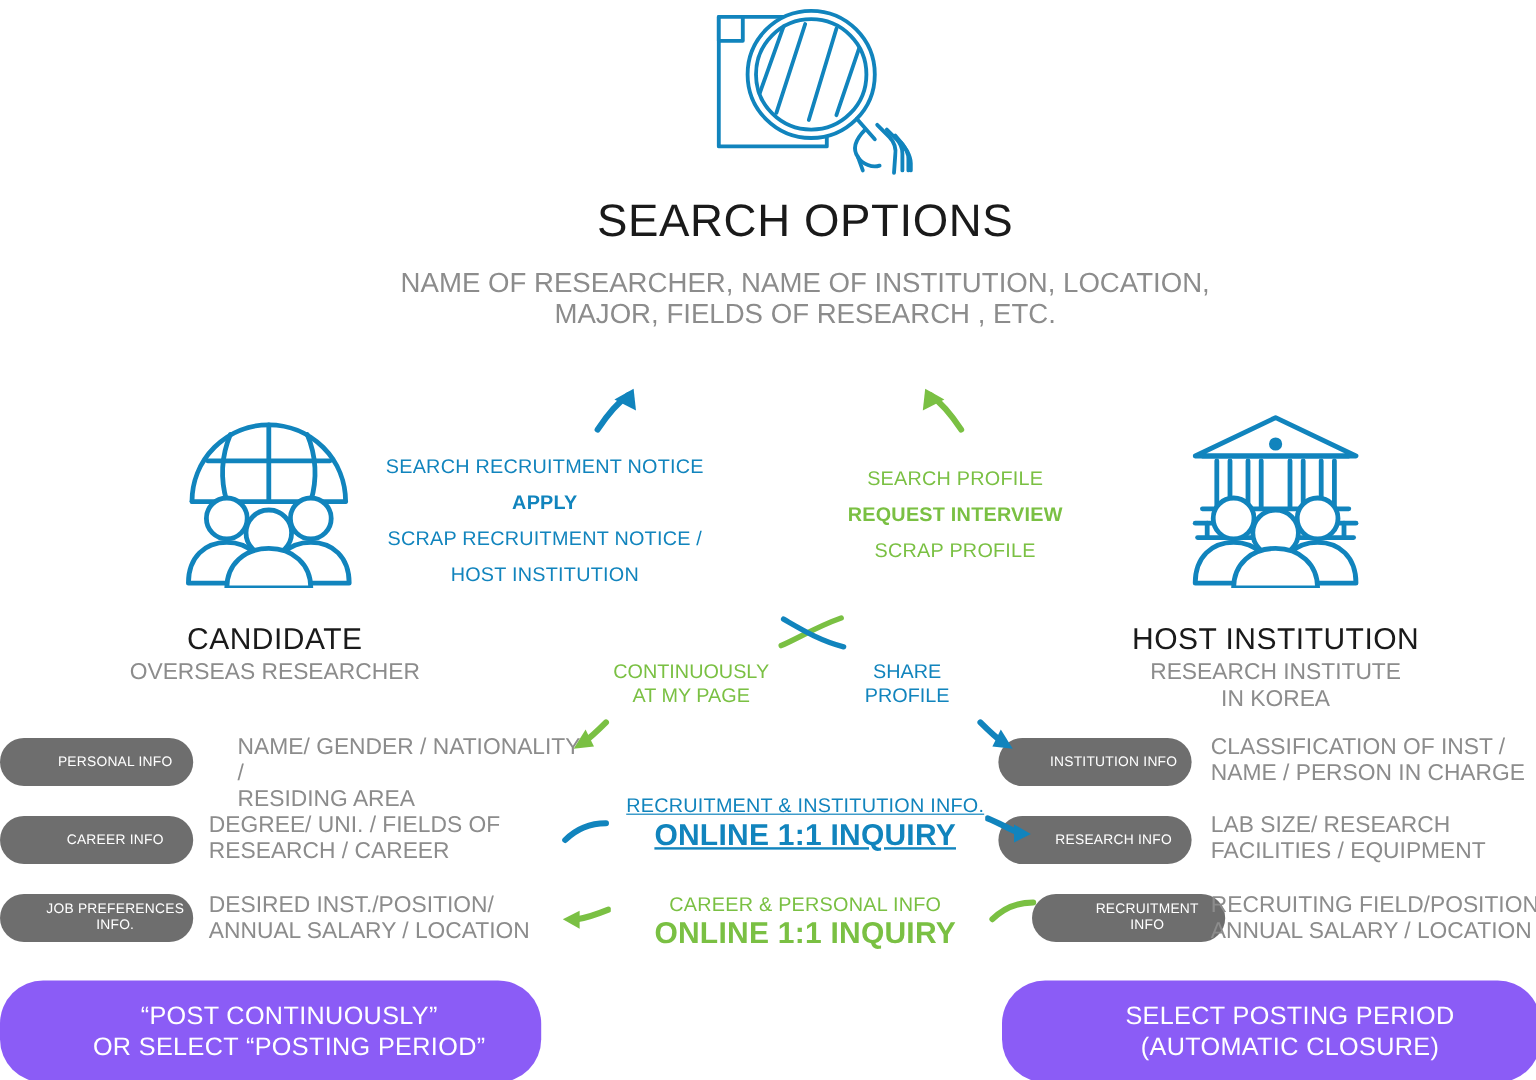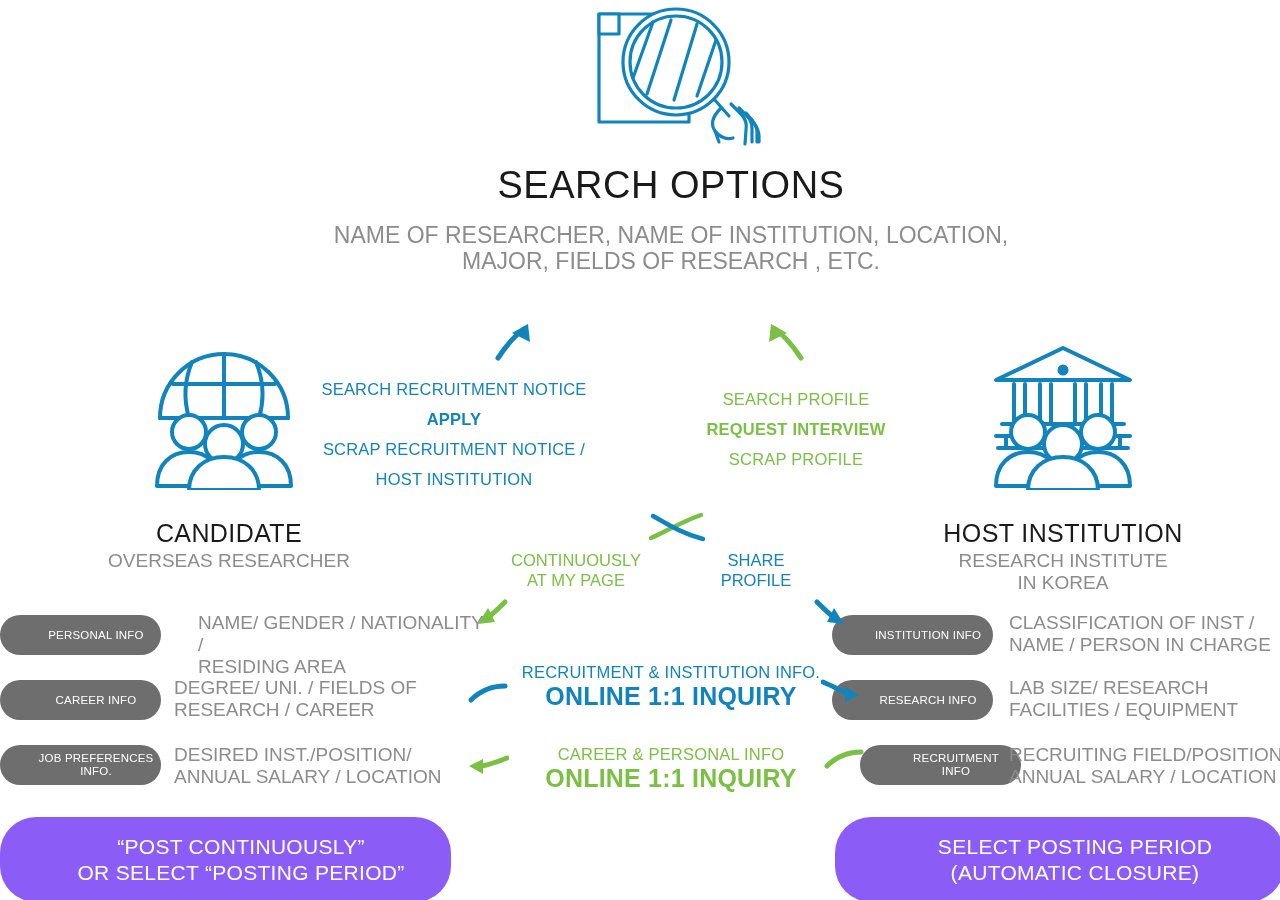--- a/index.html
+++ b/index.html
@@ -116,21 +116,21 @@
   .center-label { text-align: center; }
   #flow-notification {
     left: 445px; top: 550px; width: 200px;
     color: #7ac043; font-size: 16.5px; line-height: 20px;
   }
   #flow-share {
     left: 645px; top: 550px; width: 160px;
     color: #1184bd; font-size: 16.5px; line-height: 20px;
   }
   #flow-recruitment {
-    left: 440px; top: 662px; width: 400px; color: #1184bd;
+    left: 440px; top: 662px; width: 400px; color: #1184bd; text-decoration: underline;
   }
   #flow-career {
     left: 440px; top: 744px; width: 400px; color: #7ac043;
   }
   .flow-small { font-size: 16.5px; line-height: 20px; letter-spacing: 0.2px; }
   .flow-big   { font-size: 25px;   line-height: 28px; font-weight: bold; letter-spacing: 0.2px; }
 
   
   .cta {
     height: 85px;

